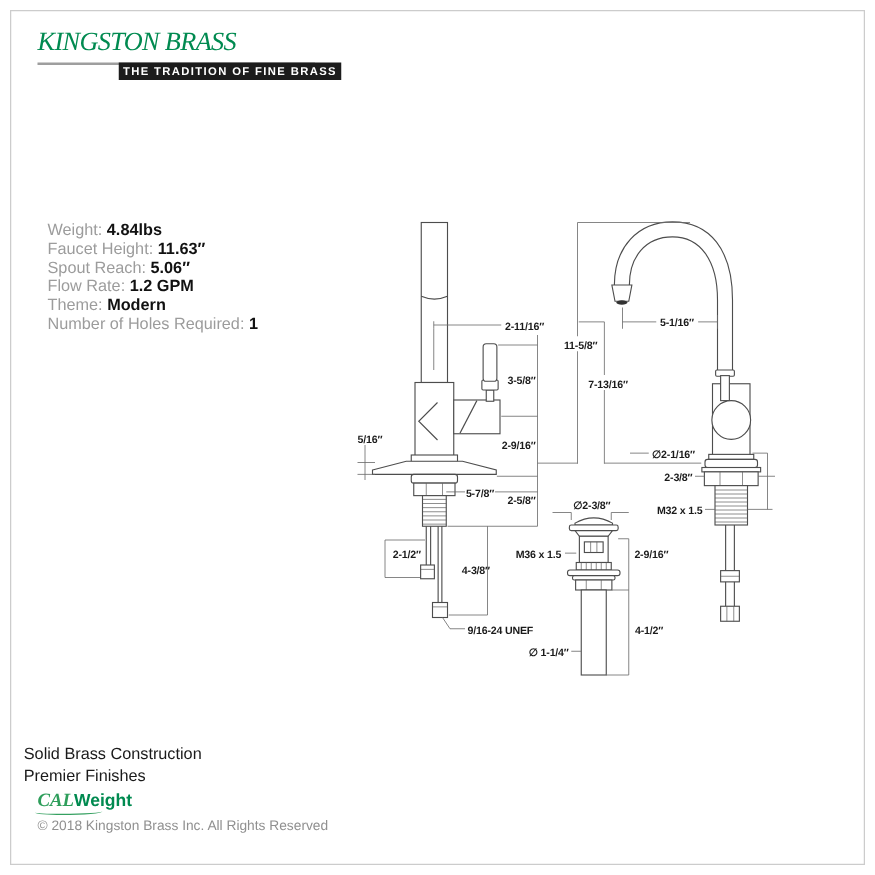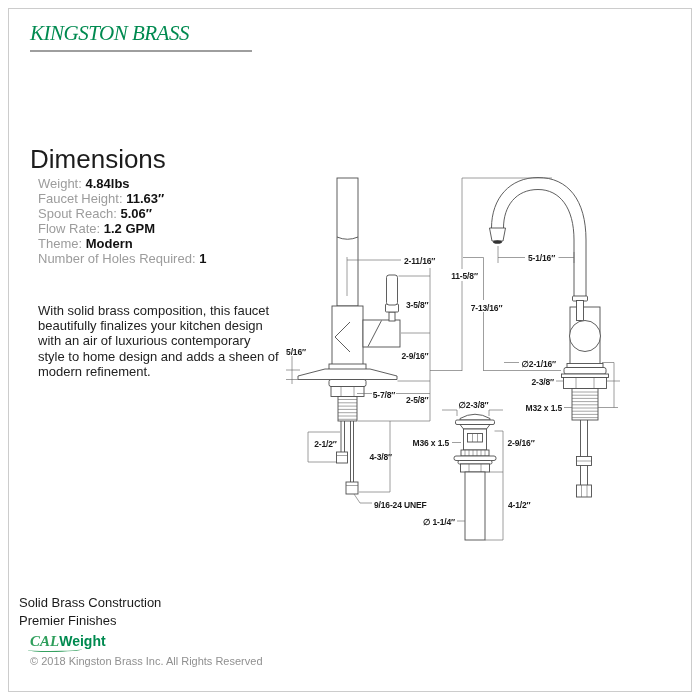--- a/index.html
+++ b/index.html
@@ -38,22 +38,22 @@
   .dark{fill:#333;}
 </style>
 </head>
 <body>
 
 <div id="page">
   <div id="frame"></div>
 
   <div class="abs" id="brand">KINGSTON BRASS</div>
   <div class="abs" id="brand-rule"></div>
-
-  <div class="abs" id="dims-title">Dimensions</div>
+  <div class="abs" id="tagline">THE TRADITION OF FINE BRASS</div>
+
   <div class="abs spec-row" style="top:176px">
     <span class="spec-label">Weight:</span>
     <span class="spec-value">4.84lbs</span>
   </div>
   <div class="abs spec-row" style="top:191px">
     <span class="spec-label">Faucet Height:</span>
     <span class="spec-value">11.63″</span>
   </div>
   <div class="abs spec-row" style="top:206px">
     <span class="spec-label">Spout Reach:</span>
@@ -65,27 +65,20 @@
   </div>
   <div class="abs spec-row" style="top:236px">
     <span class="spec-label">Theme:</span>
     <span class="spec-value">Modern</span>
   </div>
   <div class="abs spec-row" style="top:251px">
     <span class="spec-label">Number of Holes Required:</span>
     <span class="spec-value">1</span>
   </div>
 
-  <div class="abs" id="desc">
-    <div>With solid brass composition, this faucet</div>
-    <div>beautifully finalizes your kitchen design</div>
-    <div>with an air of luxurious contemporary</div>
-    <div>style to home design and adds a sheen of</div>
-    <div>modern refinement.</div>
-  </div>
 
   <svg class="abs" id="drawing" width="420" height="420" viewBox="0 0 420 420">
 
     <g>
       <rect class="fw" x="67" y="28" width="21" height="128"></rect>
       <path class="ln" d="M67,87 Q77.5,91.5 88,87" stroke-width="2.4"></path>
       <rect class="fw" x="62" y="156" width="31" height="62"></rect>
       <polyline class="ln" points="80,172 65,187 80,202"></polyline>
       <rect class="fw" x="93" y="170" width="37" height="27"></rect>
       <line class="ln" x1="98" y1="196.5" x2="111.5" y2="170.5"></line>

